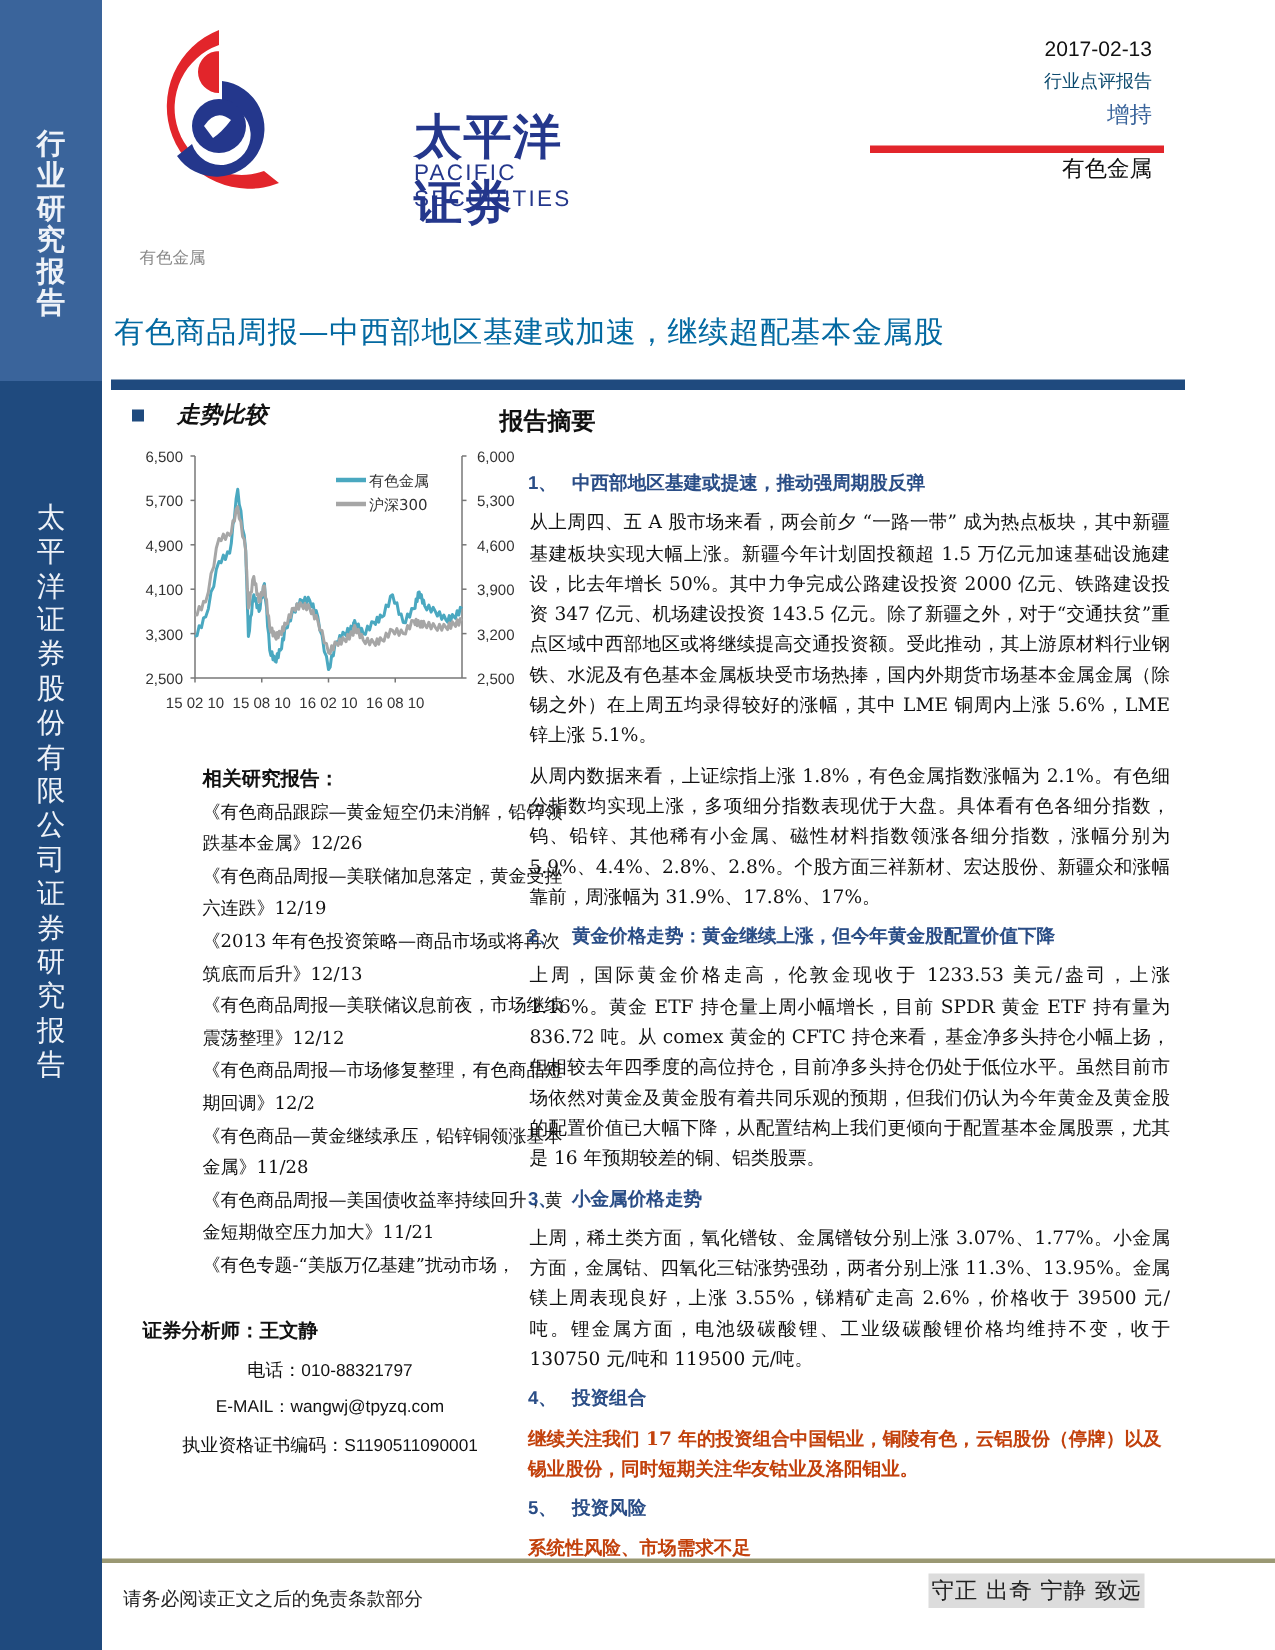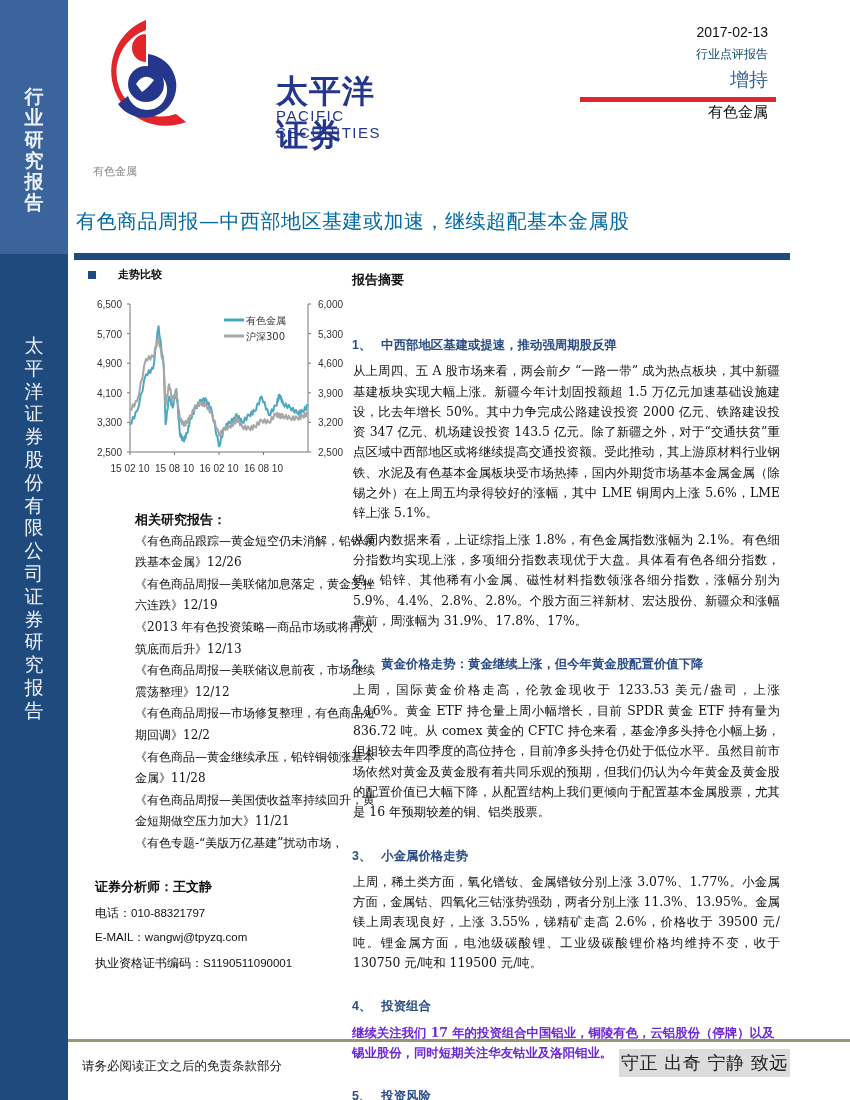--- a/index.html
+++ b/index.html
@@ -15,57 +15,57 @@
   .side-vert span { display: block; }
 
   
   .logo { position: absolute; left: 86px; top: 14px; width: 300px; height: 120px; }
   .logo-cn { position: absolute; left: 190px; top: 56px; font-family: "DejaVu Sans", sans-serif; font-weight: bold; font-size: 32px; color: #24378c; letter-spacing: 1px; }
   .logo-en { position: absolute; left: 190px; top: 93px; font-family: "Liberation Sans", sans-serif; font-size: 15px; color: #24378c; letter-spacing: 1.5px; }
 
   .hdr-right { position: absolute; right: 82px; top: 24px; text-align: right; font-family: "Liberation Sans", sans-serif; }
   .hdr-date { font-size: 14px; color: #111; }
   .hdr-type { font-size: 12px; color: #0c4a6e; margin-top: 6px; }
-  .hdr-rating { font-size: 19px; color: #3a649b; margin-top: 4px; }
+  .hdr-rating { font-size: 15px; color: #3a649b; margin-top: 4px; }
   .red-bar { position: absolute; left: 580px; top: 97px; width: 196px; height: 5px; background: #e2252b; }
   .hdr-sector { position: absolute; right: 82px; top: 103px; font-size: 15px; font-family: "Liberation Sans", sans-serif; }
 
   .crumb { position: absolute; left: 93px; top: 164px; font-size: 11px; color: #888; font-family: "Liberation Sans", sans-serif; }
   .title { position: absolute; left: 76px; top: 208px; font-size: 20px; color: #0369a1; letter-spacing: 0.5px; white-space: nowrap; }
   .blue-rule { position: absolute; left: 74px; top: 253px; width: 716px; height: 7px; background: #1f4a7e; }
 
   
   .trend-head { position: absolute; left: 88px; top: 267px; display: flex; align-items: center; }
   .sq { width: 8px; height: 8px; background: #1f4a7e; margin-right: 22px; }
-  .trend-head .t { font-size: 11px; font-weight: bold; }
+  .trend-head .t { font-size: 15px; font-weight: bold; font-style: italic; }
 
   .chart { position: absolute; left: 76px; top: 290px; width: 268px; height: 200px; }
 
   .related { position: absolute; left: 95px; top: 509px; width: 250px; font-size: 12px; line-height: 21.6px; margin-left: 40px; }
   .related .h { font-weight: bold; font-size: 13px; }
   .related p { margin: 0; }
 
   .analyst { position: absolute; left: 95px; top: 878px; width: 250px; font-size: 12px; }
   .analyst .h { font-weight: bold; font-size: 13px; margin-bottom: 9px; }
-  .analyst .row { height: 25px; }
+  .analyst .row { height: 25px; text-align: center; }
   .analyst .mono { font-family: "Liberation Sans", sans-serif; font-size: 11.5px; }
 
   
-  .summary-title { position: absolute; left: 352px; top: 271px; font-size: 13px; font-weight: bold; }
+  .summary-title { position: absolute; left: 333px; top: 271px; font-size: 16px; font-weight: bold; }
   .main { position: absolute; left: 352px; top: 312px; width: 428px; font-size: 12.4px; line-height: 20.3px; }
-  .sec { color: #2a4d86; font-weight: bold; font-size: 12.4px; margin-bottom: 6px; margin-top: 23px; }
+  .sec { color: #2a4d86; font-weight: bold; font-size: 12.4px; margin-bottom: 6px; }
   .sec .n { font-family: "Liberation Sans", sans-serif; margin-right: 10px; }
   .para { text-align: justify; margin-bottom: 6px; }
   .para.indent { padding-left: 1px; }
-  .blue-para { color: #6d28d9; font-weight: bold; margin-bottom: 6px; }
+  .blue-para { color: #c2410c; font-weight: bold; margin-bottom: 6px; }
 
   
   .footer-rule { position: absolute; left: 68px; top: 1039px; width: 782px; height: 3px; background: #9a9873; }
   .footer-left { position: absolute; left: 82px; top: 1058px; font-size: 12.5px; color: #222; }
-  .footer-right { position: absolute; left: 619px; top: 1049px; font-size: 18px; color: #222; background: #dcdcdc; padding: 2px 2px; letter-spacing: 0.5px; }
+  .footer-right { position: absolute; left: 619px; top: 1049px; font-size: 15px; color: #222; background: #dcdcdc; padding: 2px 2px; letter-spacing: 0.5px; }
 </style>
 </head>
 <body>
 
 <div class="sidebar"></div>
 <div class="sidebar-top"></div>
 <div class="side-vert a" id="sideA">
     <span>行</span>
     <span>业</span>
     <span>研</span>

